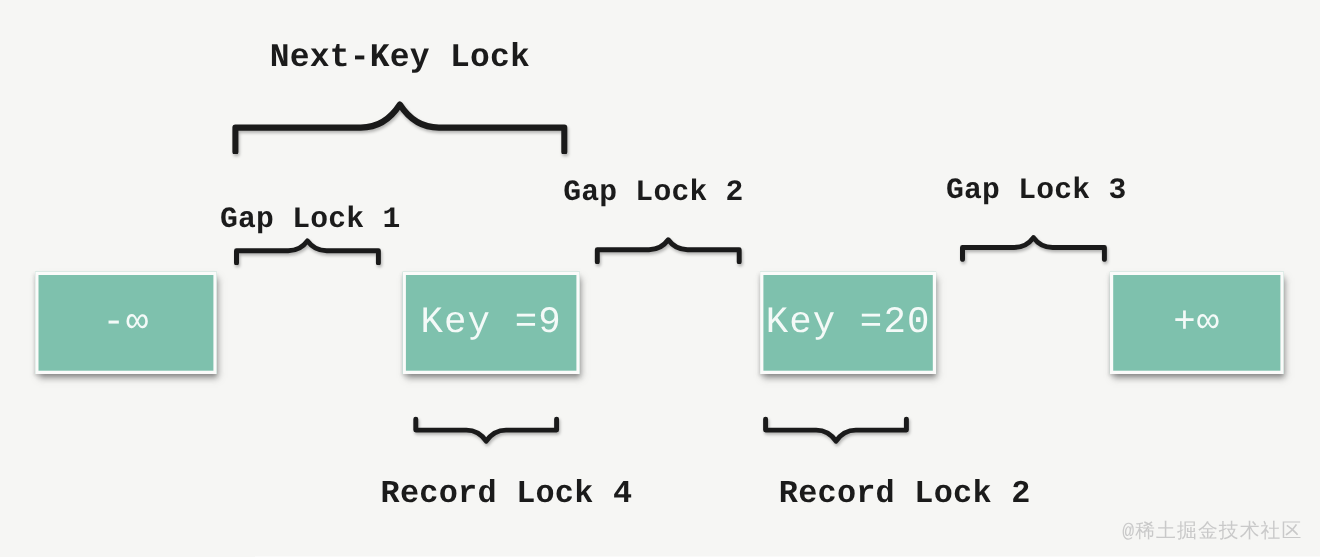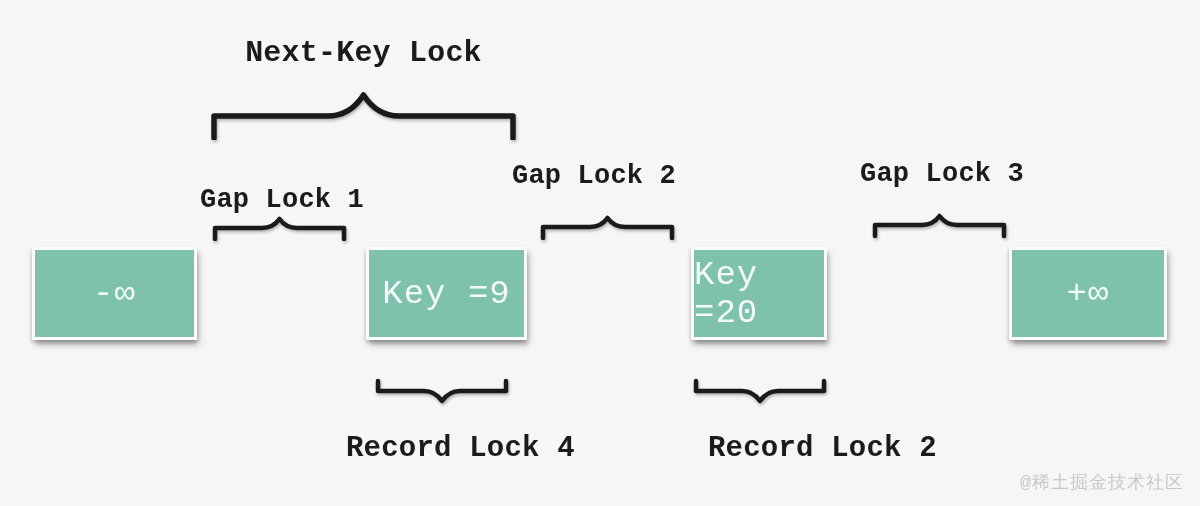--- a/index.html
+++ b/index.html
@@ -83,21 +83,21 @@
   <svg class="brace" style="left:872px; top:212px;" width="135" height="26" viewBox="0 0 135 26" aria-hidden="true">
     <path d="M3,24 L3,13 L50,13 Q61,13 67.5,4 Q74,13 85,13 L132,13 L132,24" stroke-width="4.5"></path>
   </svg>
 
   <div class="node" style="left:32px; width:165px;">
     <span class="node-text">-∞</span>
   </div>
   <div class="node" style="left:366px; width:161px;">
     <span class="node-text">Key =9</span>
   </div>
-  <div class="node" style="left:691px; width:136px;">
+  <div class="node" style="left:691px; width:160px;">
     <span class="node-text">Key =20</span>
   </div>
   <div class="node" style="left:1009px; width:158px;">
     <span class="node-text">+∞</span>
   </div>
 
   <svg class="brace" style="left:375px; top:378px;" width="134" height="27" viewBox="0 0 134 27" aria-hidden="true">
     <path d="M3,3 L3,13 L49,13 Q60,13 67,23 Q74,13 85,13 L131,13 L131,3" stroke-width="4.5"></path>
   </svg>
   <svg class="brace" style="left:693px; top:378px;" width="134" height="27" viewBox="0 0 134 27" aria-hidden="true">

